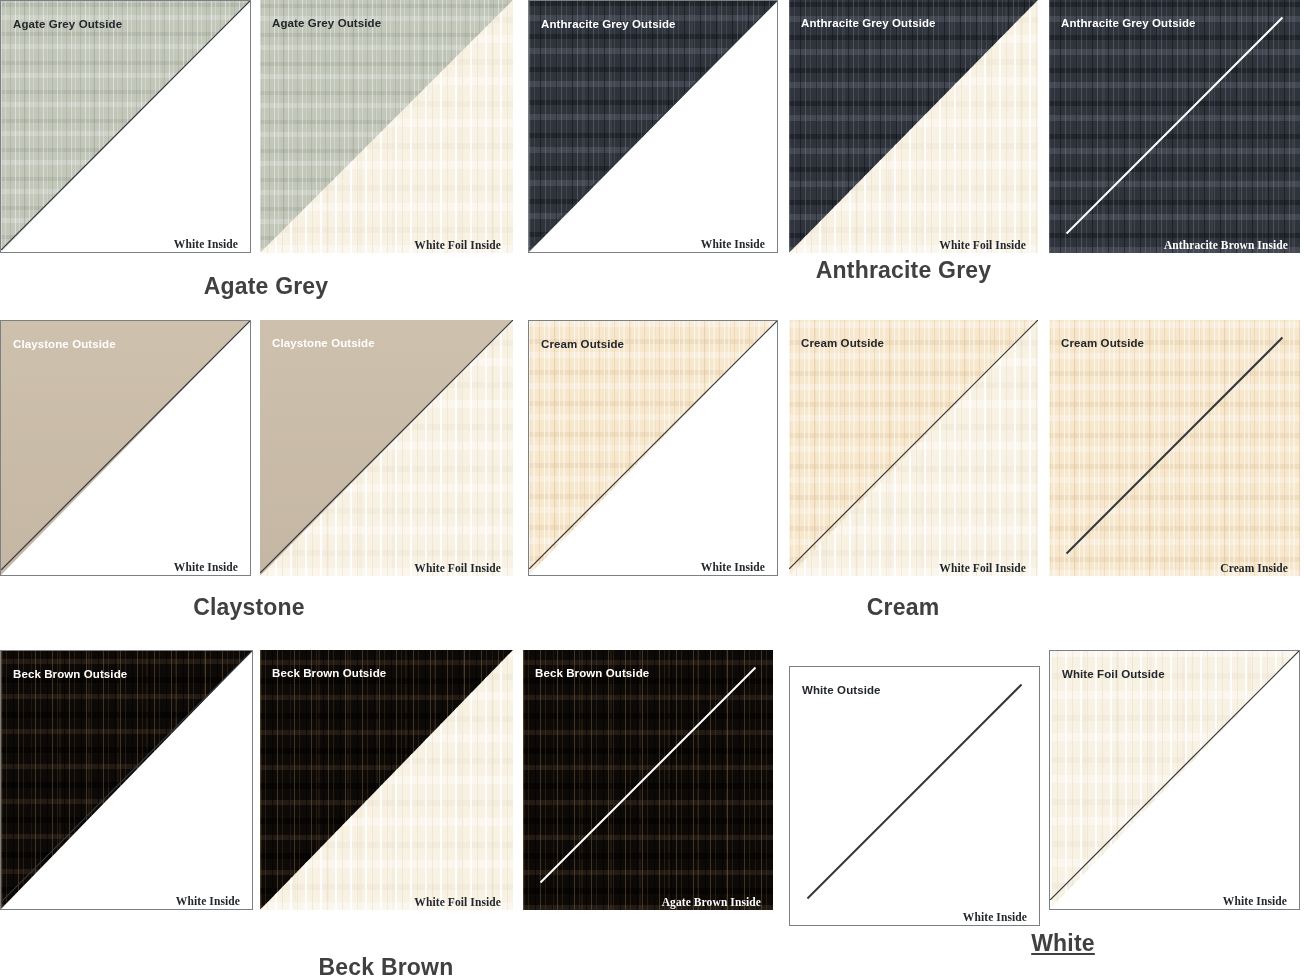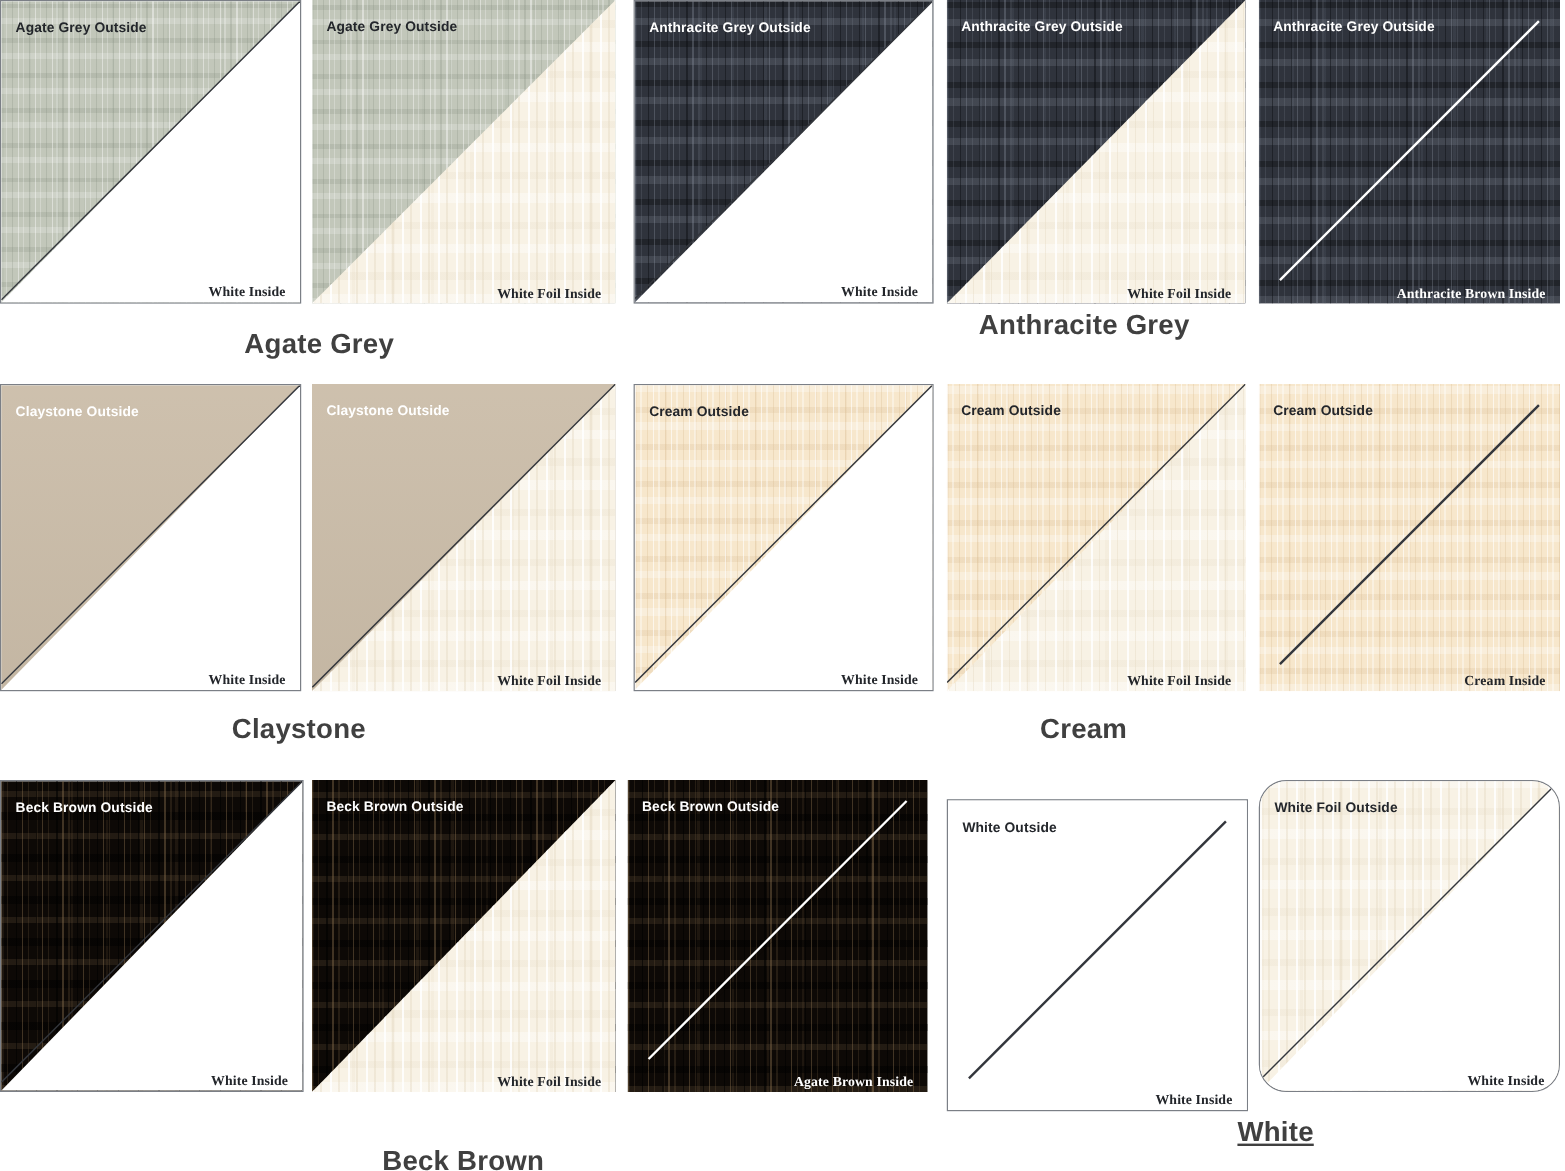--- a/index.html
+++ b/index.html
@@ -288,21 +288,21 @@
       </div>
       <div class="swatch bordered" style="left: 789px; top: 0px; width: 251px; height: 260px; margin-top: 16px;">
         <div class="layer-out tex-white"></div>
         <div class="layer-in tex-white"></div>
         <svg class="diag" viewBox="0 0 100 100" preserveAspectRatio="none">
           <line x1="7" y1="93" x2="93" y2="7" stroke="#33363c" stroke-width="2"></line>
         </svg>
         <span class="lbl lbl-out dark">White Outside</span>
         <span class="lbl lbl-in dark">White Inside</span>
       </div>
-      <div class="swatch bordered" style="left: 1049px; top: 0px; width: 251px; height: 260px; border-radius: 23px;">
+      <div class="swatch bordered" style="left: 1049px; top: 0px; width: 251px; height: 260px;">
         <div class="layer-out tex-whitefoil"></div>
         <div class="layer-in tex-white"></div>
         <svg class="diag" viewBox="0 0 100 100" preserveAspectRatio="none">
           <line x1="0" y1="100" x2="100" y2="0" stroke="#33363c" stroke-width="1.2"></line>
         </svg>
         <span class="lbl lbl-out dark">White Foil Outside</span>
         <span class="lbl lbl-in dark">White Inside</span>
       </div>
     </div>
 <div class="caption" style="left: 201px; top: 273px; width: 130px;">Agate Grey</div>

